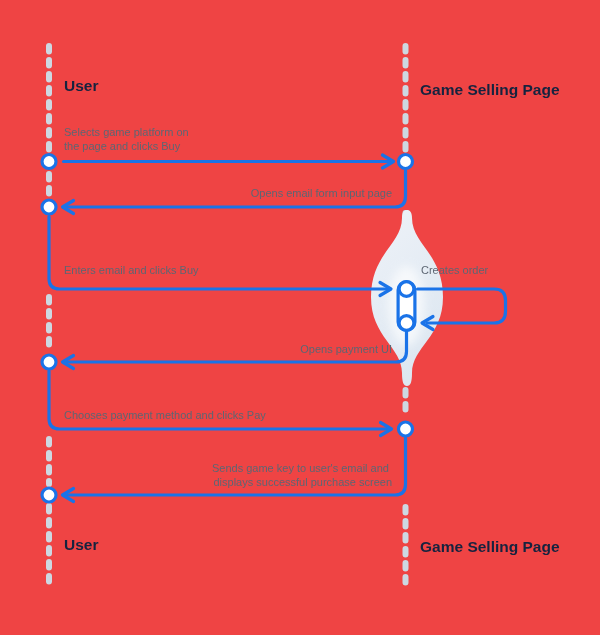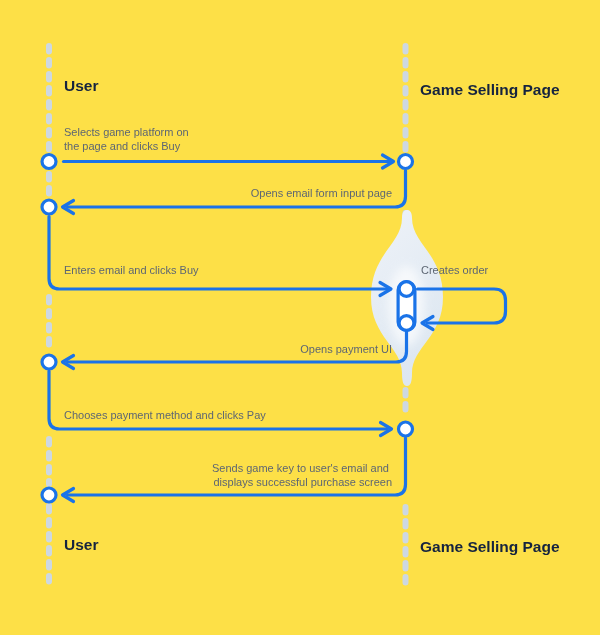--- a/index.html
+++ b/index.html
@@ -4,21 +4,21 @@
 <style>
   html, body {
     margin: 0;
     padding: 0;
     background: #ffffff;
   }
   .stage {
     position: relative;
     width: 600px;
     height: 635px;
-    background: #fde047;
+    background: #ef4444;
     overflow: hidden;
     font-family: "Liberation Sans", sans-serif;
   }
   svg { display: block; }
   .lifeline {
     stroke: #cdd8e2;
     stroke-width: 6;
     stroke-linecap: round;
     stroke-dasharray: 5.5 8.5;
     fill: none;

